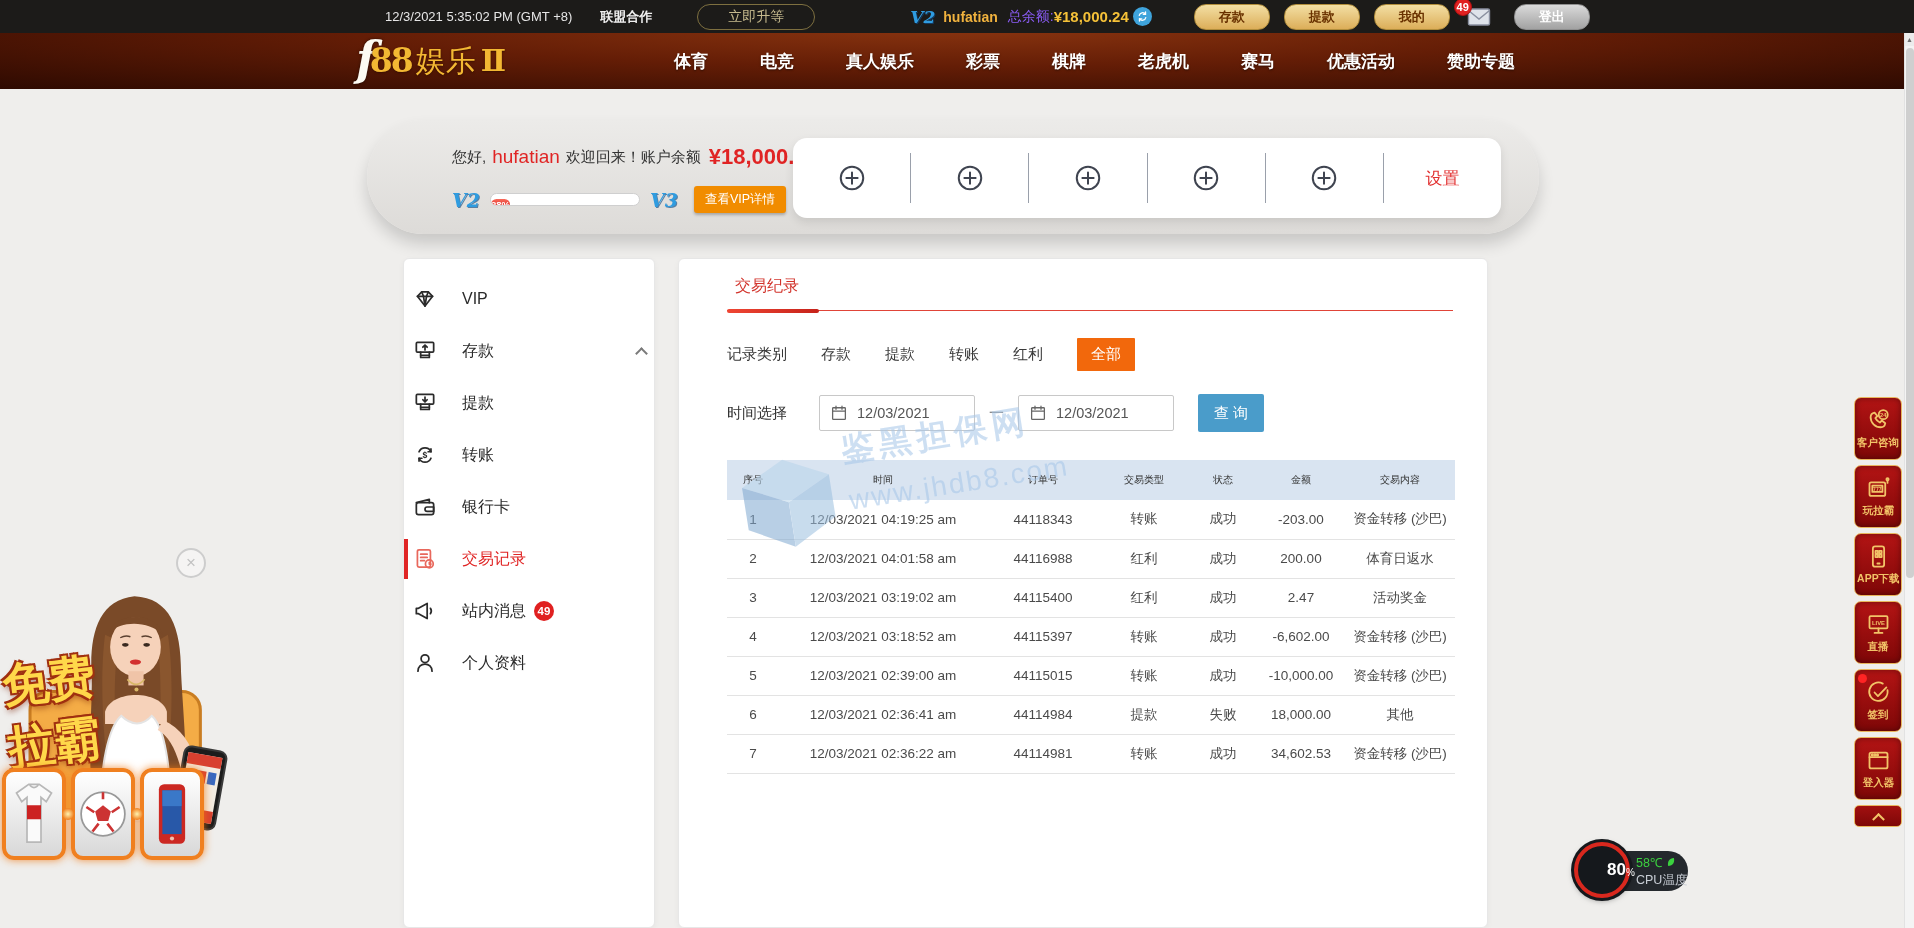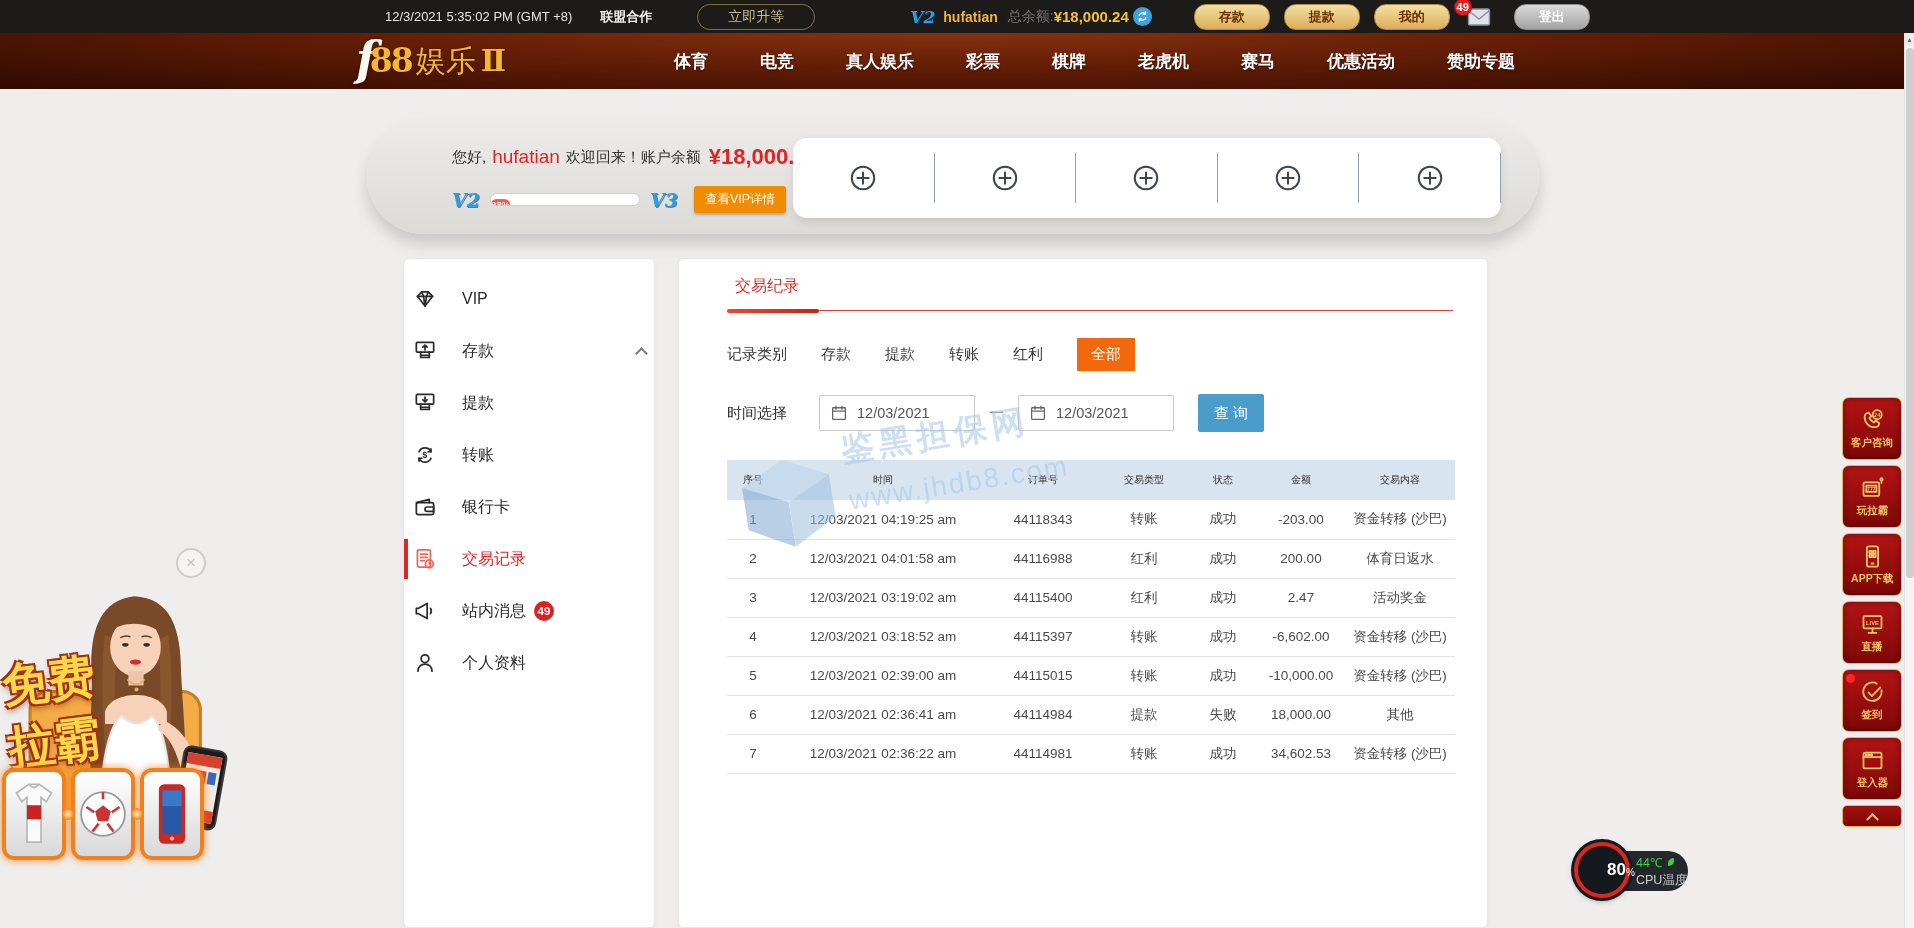--- a/index.html
+++ b/index.html
@@ -22,21 +22,21 @@
   .tb-link{ margin-left:28px; color:#f0f0f0; font-weight:bold; cursor:pointer; }
   .tb-upgrade{
     margin-left:45px; padding:3px 30px; border:1px solid #7e7040; border-radius:13px;
     color:#c6ba8e; font-size:14px; background:transparent; cursor:pointer;
     font-family:"Liberation Sans", sans-serif;
   }
   .vmark{ font-style:italic; font-weight:bold; color:#2f9ce0;
     font-family:"DejaVu Serif", serif; text-shadow:1px 1px 0 rgba(16,76,134,.65); }
   .tb-vip{ margin-left:95px; font-size:17px; }
   .tb-user{ margin-left:8px; color:#f0b23e; font-weight:bold; font-size:14px; cursor:pointer; }
-  .tb-ballabel{ margin-left:10px; color:#737373; font-size:14px; }
+  .tb-ballabel{ margin-left:10px; color:#8b5cf6; font-size:14px; }
   .tb-balvalue{ color:#f5c138; font-weight:bold; font-size:15px; }
   .tb-refresh{ width:19px; height:19px; margin-left:4px; border-radius:50%;
     background:#3fa4dc; color:#fff; padding:3px; cursor:pointer; }
   .pill-gold{
     margin-left:14px; padding:3px 24px; border-radius:12px; cursor:pointer;
     background:linear-gradient(#f3dfa4,#dcae59); border:1px solid #b28e3c;
     color:#6a3200; font-size:13px; font-weight:bold; font-family:"Liberation Sans", sans-serif;
   }
   .pill-gold.first{ margin-left:42px; }
   .tb-mail{ position:relative; margin-left:16px; width:26px; height:20px; cursor:pointer; color:#8a90a0;}
@@ -150,21 +150,21 @@
   
   .wm{ position:absolute; left:60px; top:148px; width:480px; opacity:.55; pointer-events:none;
     transform:rotate(-9deg); z-index:6; }
   .wm-row{ display:flex; }
   .wm-cube{ width:92px; height:92px; margin-top:20px; flex:none; }
   .wm-texts{ margin-left:14px; color:#a6c6e8; }
   .wm-brand{ font-size:33px; letter-spacing:5px; font-weight:bold; }
   .wm-url{ font-size:28px; letter-spacing:2px; margin-top:12px; }
 
   
-  .rail{ position:absolute; right:12px; top:397px; width:60px; display:flex; flex-direction:column; gap:5px; z-index:30; }
+  .rail{ position:absolute; right:12px; top:397px; width:48px; display:flex; flex-direction:column; gap:5px; z-index:30; }
   .rail-btn{ height:63px; background:linear-gradient(#b31414,#7e0707); border:1px solid #e8b55c;
     border-radius:7px; color:#f2c468; display:flex; flex-direction:column; align-items:center;
     justify-content:center; gap:1px; cursor:pointer; position:relative;
     box-shadow:inset 0 0 6px rgba(0,0,0,.4); }
   .rail-btn .r-icon{ width:27px; height:27px; }
   .rail-btn .r-label{ font-size:11px; font-weight:bold; white-space:nowrap; transform:scale(.95); }
   .rail-dot{ position:absolute; left:3px; top:4px; width:9px; height:9px; border-radius:50%; background:#ff2424; }
   .rail-collapse{ height:22px; background:linear-gradient(#a21010,#7e0707); border:1px solid #e8b55c;
     border-radius:5px; display:flex; align-items:center; justify-content:center; cursor:pointer; }
   .rail-collapse .chev-gold{ width:9px; height:9px; border-left:2.5px solid #f2c468;
@@ -323,20 +323,21 @@
       <div class="qa-divider"></div>
       <div class="qa-cell">
         <span class="qa-icon">
           <svg viewBox="0 0 24 24" width="100%" height="100%" fill="none" stroke="currentColor" stroke-width="1.6" stroke-linecap="round" stroke-linejoin="round">
             <circle cx="12" cy="12" r="9"></circle>
             <path d="M12 7.5v9M7.5 12h9"></path>
           </svg>
         </span>
       </div>
       <div class="qa-divider"></div>
+      <div class="qa-cell qa-settings">设置</div>
     </div>
 </div>
 
 <aside class="sidebar">
     <div class="side-item">
       <span class="s-icon">
         <svg viewBox="0 0 24 24" width="100%" height="100%" fill="none" stroke="currentColor" stroke-width="1.6" stroke-linecap="round" stroke-linejoin="round">
           <path d="M5 9.5 9 5.5h6l4 4L12 18.5Z"></path>
           <path d="M5 9.5h14"></path>
           <path d="M9 5.5l1.6 4L12 18.5l1.4-9L15 5.5"></path>
@@ -697,21 +698,21 @@
       <circle cx="32" cy="74" r="2.4" fill="#f0c0b0"></circle>
     </svg>
   </div>
   <div class="glow glow1"></div>
   <div class="glow glow2"></div>
 </div>
 
 <div class="cpu">
   <div class="cpu-pill">
     <span class="cpu-temp">
-      <span>44℃</span>
+      <span>58℃</span>
       <span class="leaf">
         <svg viewBox="0 0 24 24">
             <path d="M12 2 C5 8 5 15 12 22 C19 15 19 8 12 2 Z" fill="#3bd23f" transform="rotate(35 12 12)"></path>
           </svg>
       </span>
     </span>
     <span class="cpu-label">CPU温度</span>
   </div>
   <div class="cpu-circle">
     <span>80</span>

